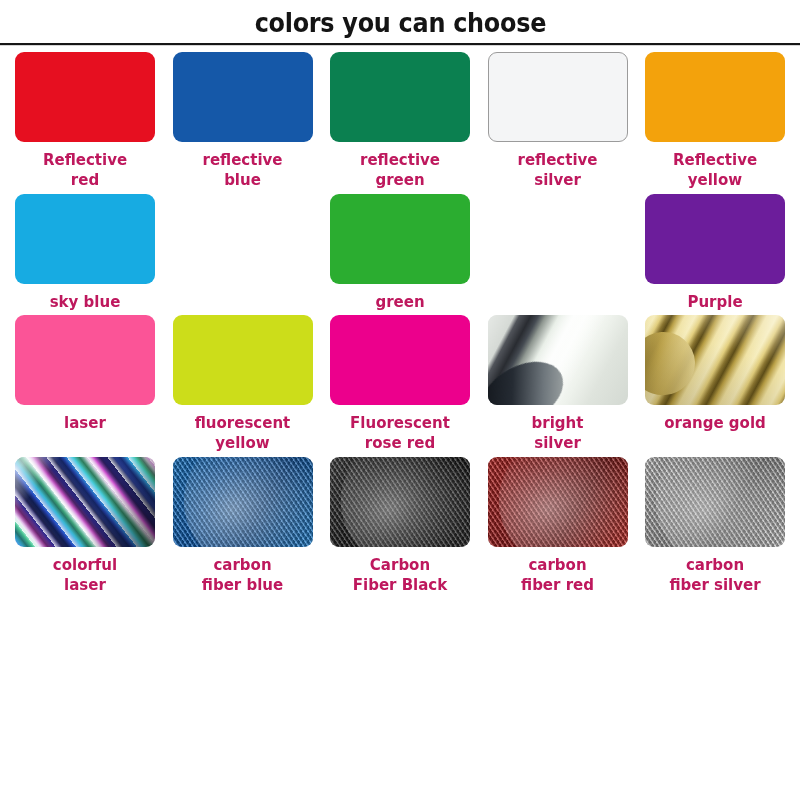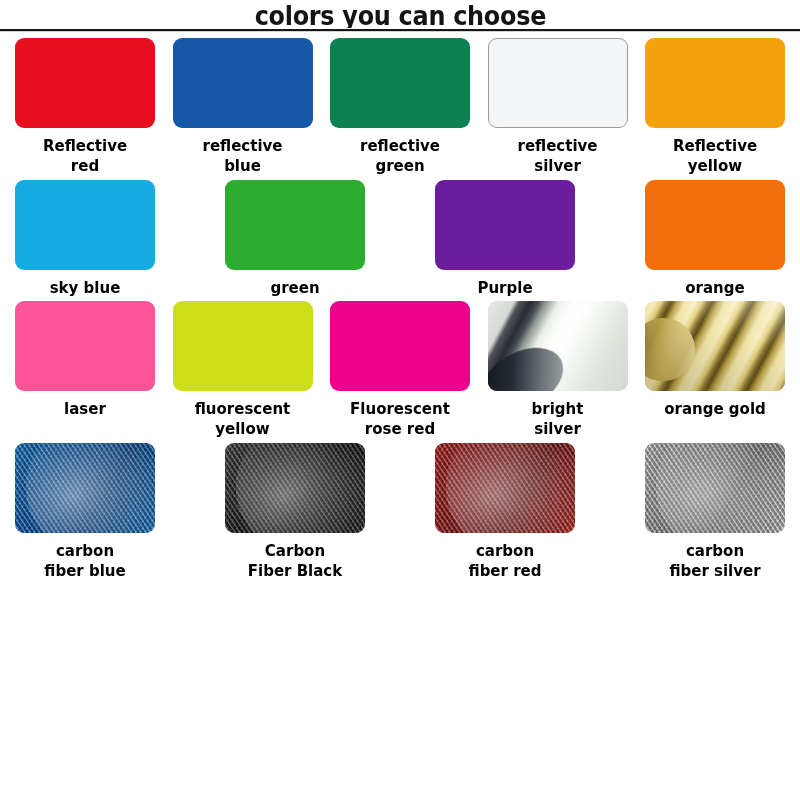--- a/index.html
+++ b/index.html
@@ -10,21 +10,21 @@
   body {
     width: 800px;
     height: 800px;
     font-family: "Liberation Sans", "DejaVu Sans", sans-serif;
     overflow: hidden;
     position: relative;
   }
 
   
   .header {
-    height: 32px;
+    height: 46px;
     display: flex;
     align-items: center;
     justify-content: center;
     position: relative;
     background: #ffffff;
   }
   .header-title {
     font-size: 26px;
     font-weight: bold;
     color: #141414;
@@ -69,21 +69,21 @@
     position: relative;
     overflow: hidden;
   }
   .swatch.outlined {
     border: 1px solid #9b9b9b;
   }
   .label {
     margin-top: 9px;
     font-size: 15px;
     font-weight: bold;
-    color: #000000;
+    color: #be185d;
     text-align: center;
     line-height: 1.32;
     max-width: 140px;
     font-family: "DejaVu Sans", "Liberation Sans", sans-serif;
     white-space: pre-line;
   }
 
   
   
   .tex-bright-silver {
@@ -248,24 +248,20 @@
         <div class="label">sky blue</div>
       </div>
       <div class="cell">
         <div class="swatch" style="background: rgb(43, 173, 48);"></div>
         <div class="label">green</div>
       </div>
       <div class="cell">
         <div class="swatch" style="background: rgb(108, 29, 155);"></div>
         <div class="label">Purple</div>
       </div>
-      <div class="cell">
-        <div class="swatch" style="background: rgb(242, 112, 12);"></div>
-        <div class="label">orange</div>
-      </div>
     </div>
     <div class="row">
       <div class="cell">
         <div class="swatch" style="background: rgb(251, 84, 151);"></div>
         <div class="label">laser</div>
       </div>
       <div class="cell">
         <div class="swatch" style="background: rgb(204, 221, 26);"></div>
         <div class="label">fluorescent
 yellow</div>
@@ -280,20 +276,25 @@
         <div class="label">bright
 silver</div>
       </div>
       <div class="cell">
         <div class="swatch tex-bright-gold"></div>
         <div class="label">orange gold</div>
       </div>
     </div>
     <div class="row">
       <div class="cell">
+        <div class="swatch tex-colorful-laser"></div>
+        <div class="label">colorful
+laser</div>
+      </div>
+      <div class="cell">
         <div class="swatch tex-carbon tex-carbon-blue"></div>
         <div class="label">carbon
 fiber blue</div>
       </div>
       <div class="cell">
         <div class="swatch tex-carbon tex-carbon-black"></div>
         <div class="label">Carbon
 Fiber Black</div>
       </div>
       <div class="cell">

